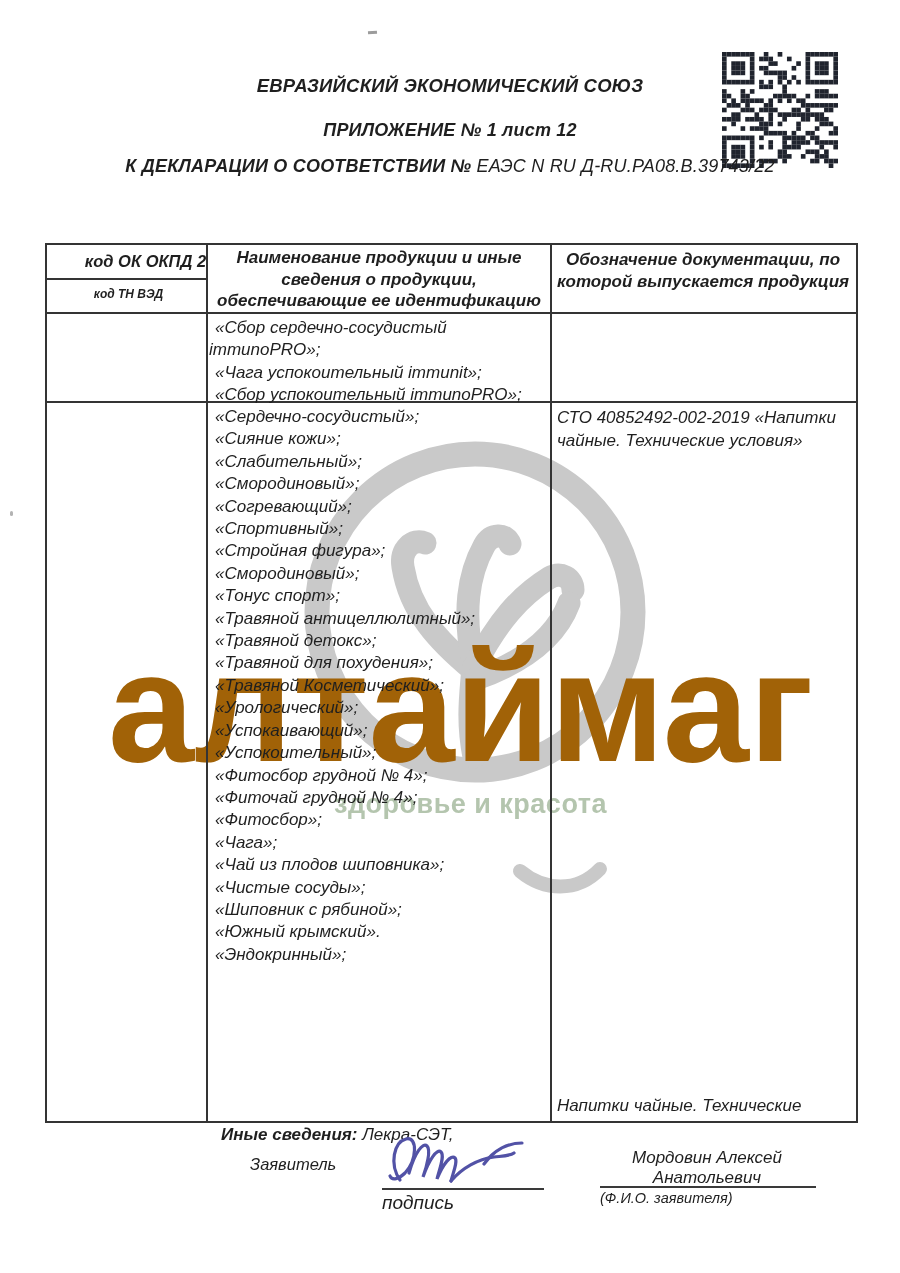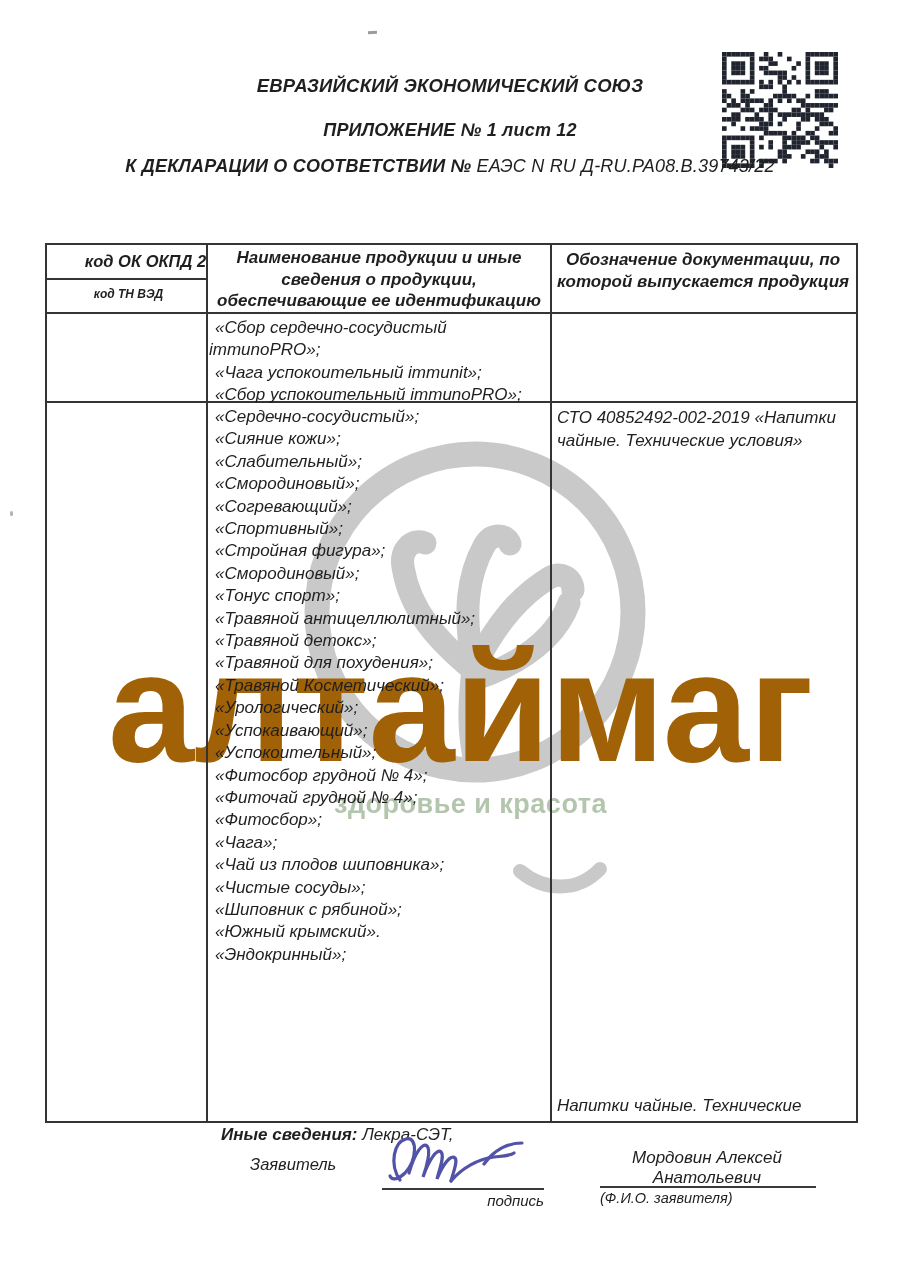--- a/index.html
+++ b/index.html
@@ -48,21 +48,21 @@
   .plist-r1{left:209px;top:317px;}
   .plist-r2{left:209px;top:406px;}
   .docref{left:557px;top:407px;width:295px;font-size:17px;line-height:22.5px;}
   .docref-bottom{left:557px;top:1096px;width:295px;font-size:17px;}
   .otherinfo{left:221px;top:1086px;font-size:17px;margin-top:39px;}
   .otherinfo b{font-weight:bold;}
   
   .applicant{left:250px;top:1155px;font-size:16.5px;}
   .sig-wrap{left:380px;top:1132px;width:152px;height:58px;}
   .sig-line{left:382px;top:1188px;width:162px;height:2px;background:#3a3a3a;}
-  .sig-cap{left:382px;top:1192px;width:162px;text-align:right;font-size:15px;}
+  .sig-cap{left:382px;top:1192px;width:162px;text-align:left;font-size:19px;}
   .name{left:600px;top:1148px;width:214px;text-align:center;font-size:17px;line-height:20px;}
   .name-line{left:600px;top:1186px;width:216px;height:2px;background:#3a3a3a;}
   .name-cap{left:600px;top:1190px;width:216px;font-size:14.5px;}
   
   .dash{left:368px;top:31px;width:9px;height:3px;background:#9c9c9c;transform:rotate(-4deg);}
   .dot{left:10px;top:511px;width:3px;height:5px;background:#b3b3b3;border-radius:2px;}
 </style>
 </head>
 <body>
 

